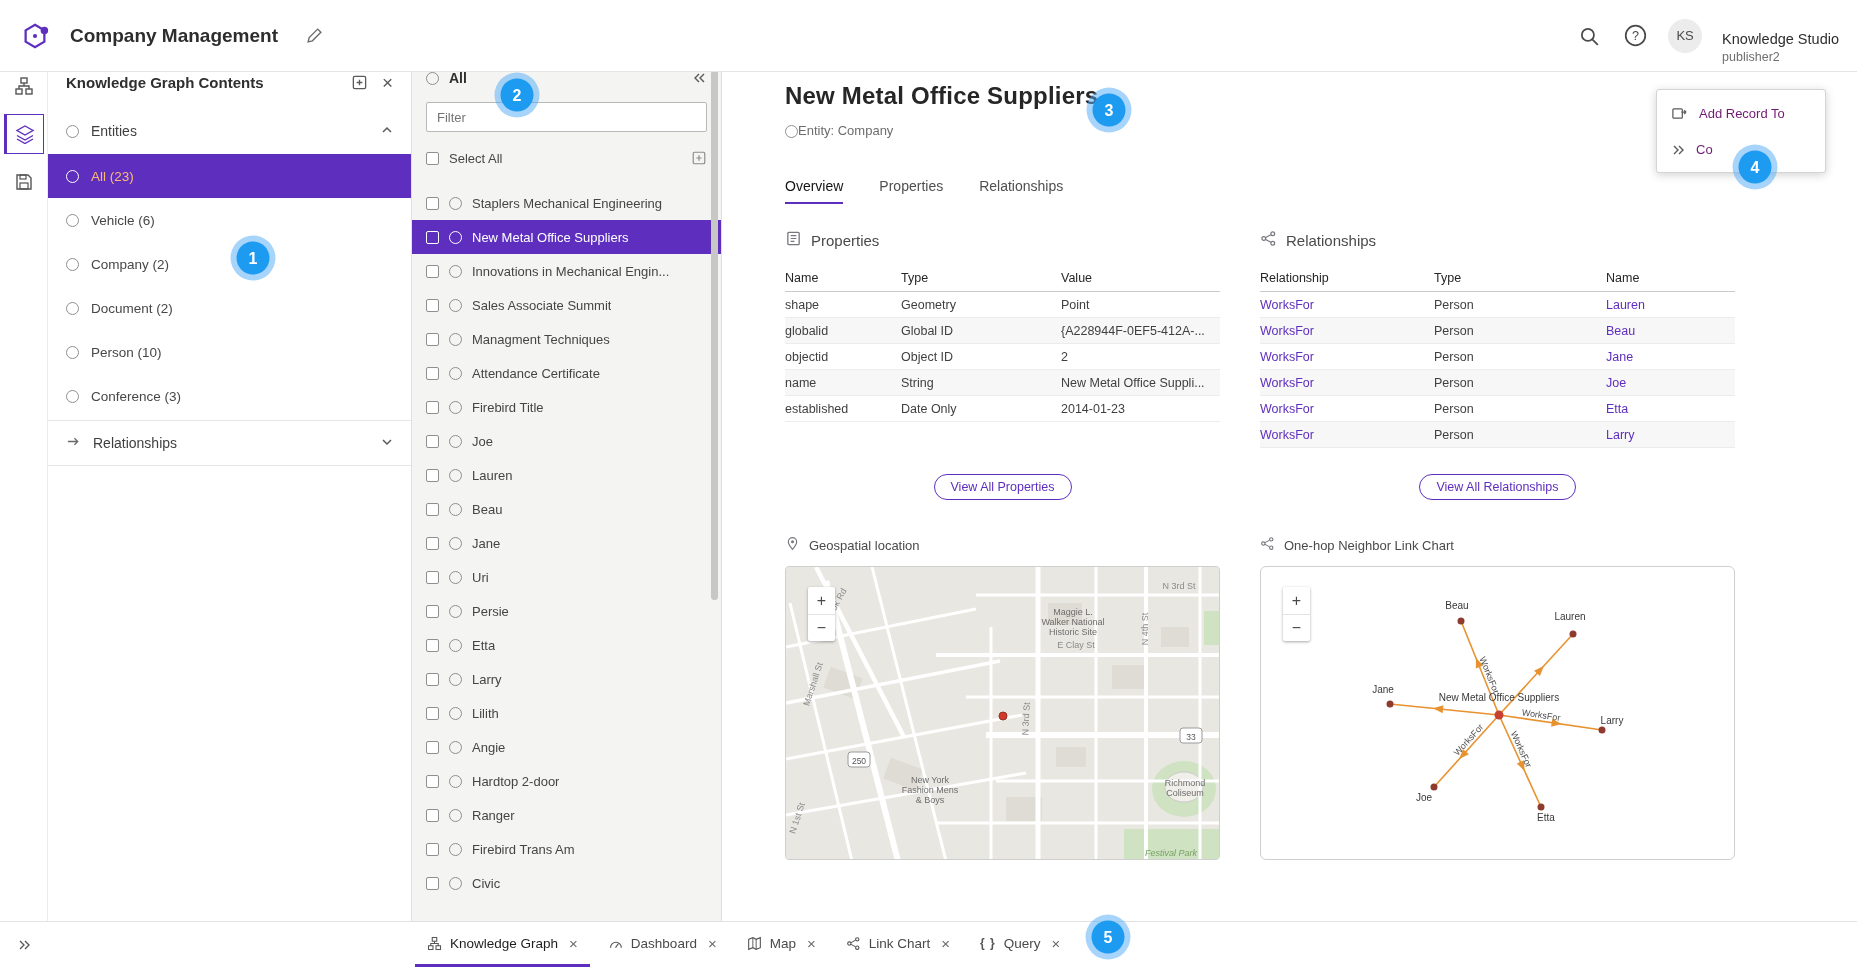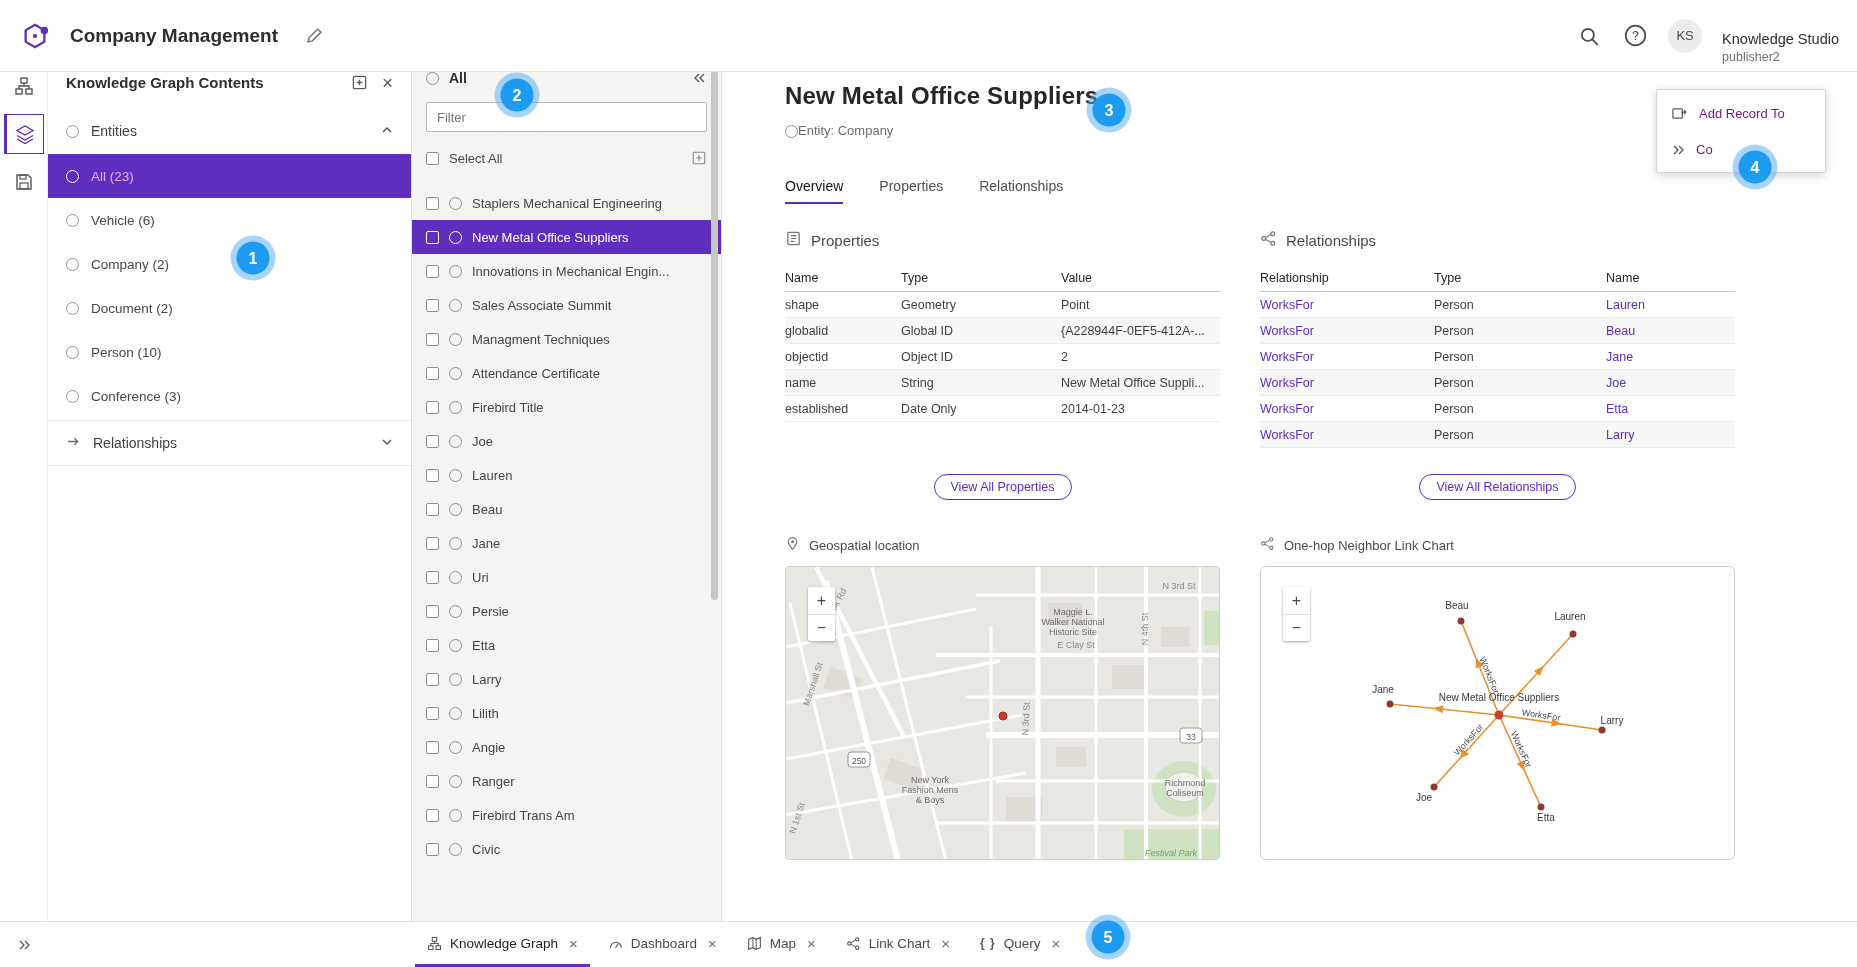--- a/index.html
+++ b/index.html
@@ -34,21 +34,21 @@
   
   .contents-panel{position:absolute;top:56px;bottom:46px;left:48px;width:364px;background:#fff;border-right:1px solid #e0e0e0;z-index:4;}
   .cp-header{height:52px;display:flex;align-items:center;padding:0 18px;gap:14px;}
   .cp-title{font-size:15px;font-weight:700;color:#2f2f2f;flex:1;}
   .icon-btn{display:flex;align-items:center;justify-content:center;cursor:pointer;color:#5a5a5a;}
   .close-x{font-size:19px;color:#5a5a5a;line-height:1;}
   .group-row{height:46px;display:flex;align-items:center;gap:12px;padding:0 18px;font-size:14px;color:#3f3f3f;cursor:pointer;}
   .group-row .chev{margin-left:auto;}
   .rel-row{border-top:1px solid #e6e6e6;border-bottom:1px solid #e6e6e6;margin-top:2px;}
   .ent-row{height:44px;display:flex;align-items:center;gap:12px;padding:0 18px;font-size:13.5px;color:#474747;cursor:pointer;}
-  .ent-row.selected{background:var(--accent);color:#f0abfc;}
+  .ent-row.selected{background:var(--accent);color:#fdba74;}
   .ent-row.selected .ring{border-color:#fff;}
   .ring{width:13px;height:13px;border:1.5px solid #8f8f8f;border-radius:50%;flex:none;}
 
   
   .list-panel{position:absolute;top:56px;bottom:46px;left:412px;width:310px;background:#f4f4f3;border-right:1px solid #dedede;
               display:flex;flex-direction:column;z-index:4;}
   .lp-header{height:44px;display:flex;align-items:center;gap:10px;padding:0 14px;flex:none;}
   .lp-title{font-size:14px;font-weight:700;color:#2f2f2f;flex:1;}
   .lp-filter{margin:2px 14px 10px;flex:none;}
   .lp-filter input{width:100%;height:30px;border:1px solid #b9b9b9;border-radius:2px;background:#fff;padding:0 10px;
@@ -349,20 +349,25 @@
         </div>
         <div class="li-row">
           <span class="cb"></span>
           <span class="ring"></span>
           <span class="lbl">Lilith</span>
         </div>
         <div class="li-row">
           <span class="cb"></span>
           <span class="ring"></span>
           <span class="lbl">Angie</span>
+        </div>
+        <div class="li-row">
+          <span class="cb"></span>
+          <span class="ring"></span>
+          <span class="lbl">Hardtop 2-door</span>
         </div>
         <div class="li-row">
           <span class="cb"></span>
           <span class="ring"></span>
           <span class="lbl">Ranger</span>
         </div>
         <div class="li-row">
           <span class="cb"></span>
           <span class="ring"></span>
           <span class="lbl">Firebird Trans Am</span>

